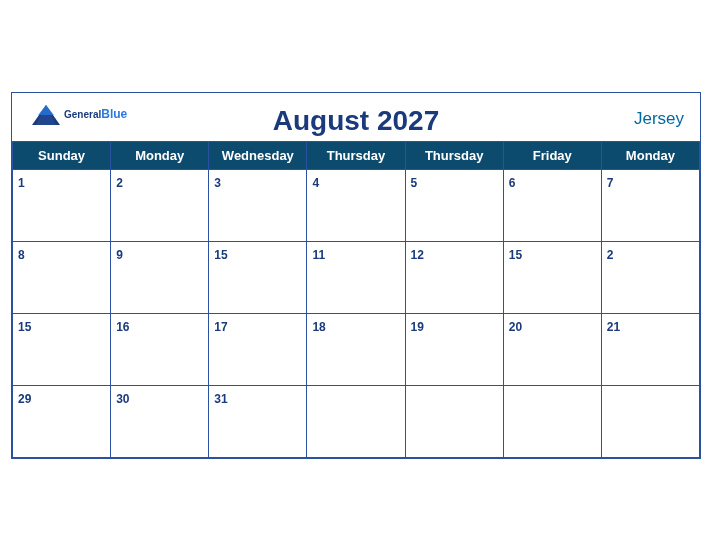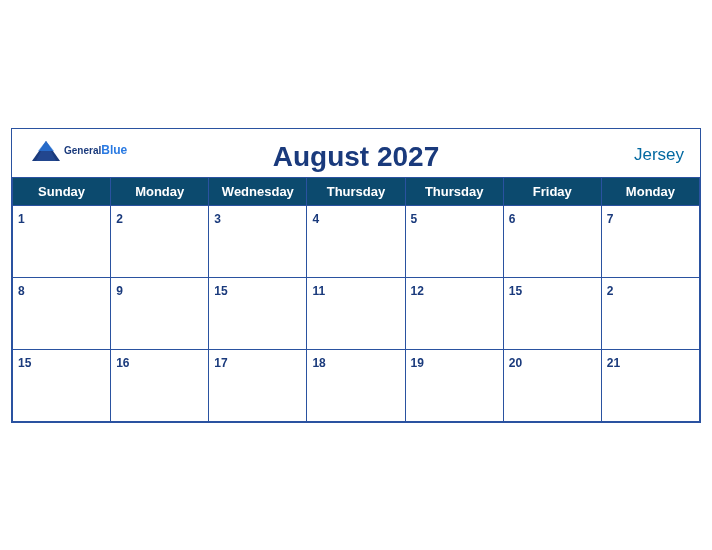--- a/index.html
+++ b/index.html
@@ -143,15 +143,24 @@
         </tr>
         <tr>
           <td><span class="day-number">15</span></td>
           <td><span class="day-number">16</span></td>
           <td><span class="day-number">17</span></td>
           <td><span class="day-number">18</span></td>
           <td><span class="day-number">19</span></td>
           <td><span class="day-number">20</span></td>
           <td><span class="day-number">21</span></td>
         </tr>
+        <tr>
+          <td><span class="day-number">29</span></td>
+          <td><span class="day-number">30</span></td>
+          <td><span class="day-number">31</span></td>
+          <td class="empty"></td>
+          <td class="empty"></td>
+          <td class="empty"></td>
+          <td class="empty"></td>
+        </tr>
       </tbody>
   </table>
 </div>
 
 </body></html>

